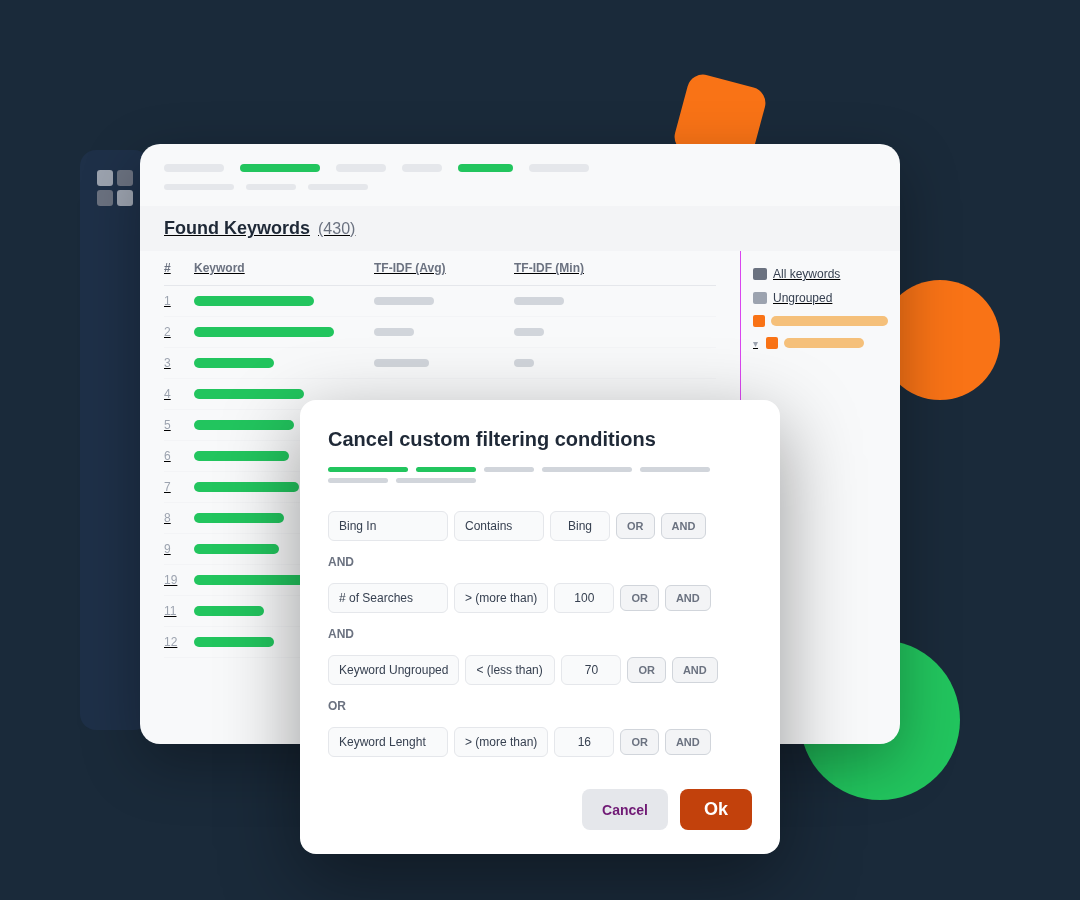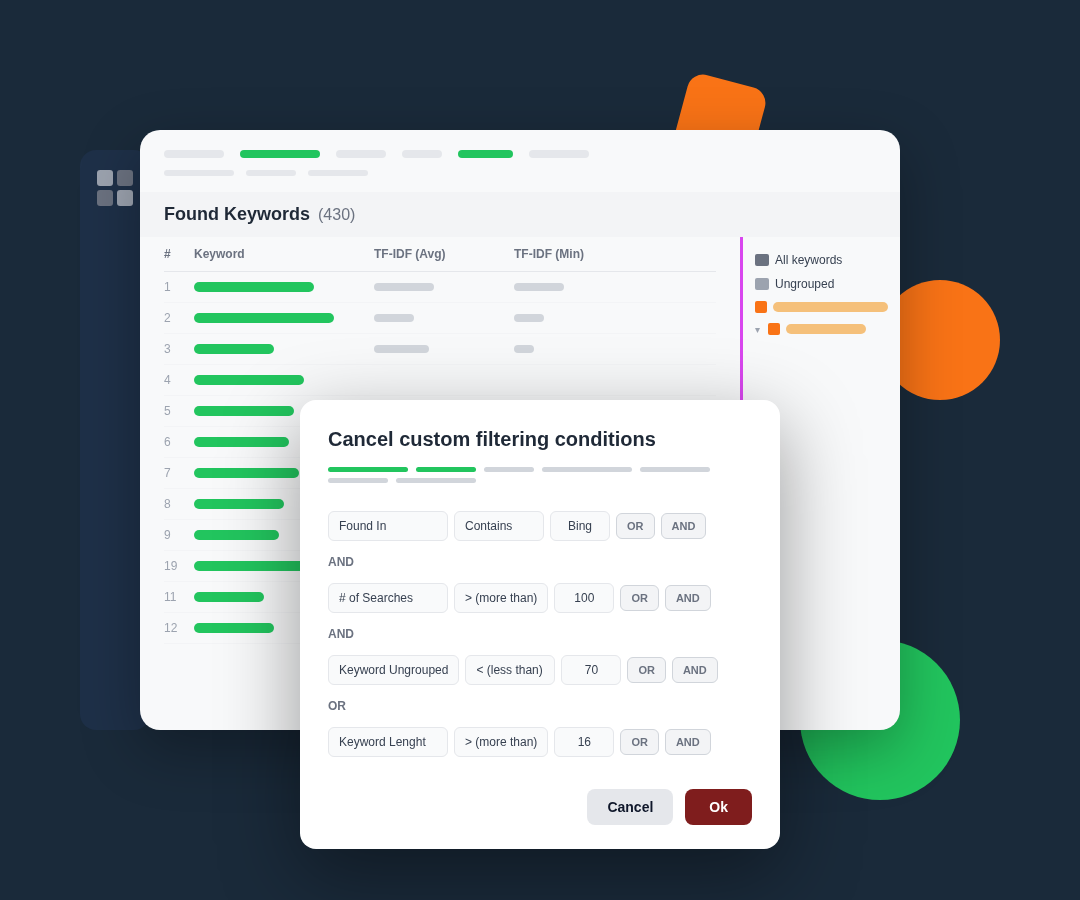--- a/index.html
+++ b/index.html
@@ -72,28 +72,29 @@
       border-radius: 3px;
     }
     .logo-tile.active {
       background: #9ca3af;
     }
 
     
     .main-card {
       position: absolute;
       left: 140px;
-      top: 130px;
+      top: 144px;
       width: 760px;
       height: 600px;
       background: #f8f9fa;
       border-radius: 20px;
       z-index: 6;
       overflow: hidden;
       box-shadow: 0 20px 60px rgba(0,0,0,0.3);
+      text-decoration: underline;
     }
 
     
     .top-nav {
       padding: 20px 24px 12px;
       display: flex;
       align-items: center;
       gap: 16px;
     }
     .nav-pill {
@@ -181,21 +182,21 @@
     .tfidf-bar-min {
       height: 8px;
       border-radius: 4px;
       background: #d1d5db;
     }
 
     
     .side-legend {
       width: 160px;
       padding: 16px 12px;
-      border-left: 3px solid #d946ef;
+      border-left: 1px solid #d946ef;
     }
     .legend-item {
       display: flex;
       align-items: center;
       gap: 6px;
       margin-bottom: 10px;
       font-size: 12px;
       color: #374151;
     }
 
@@ -307,29 +308,29 @@
       gap: 12px;
       margin-top: 24px;
     }
     .btn-cancel {
       background: #e5e7eb;
       border: none;
       border-radius: 8px;
       padding: 10px 20px;
       font-size: 14px;
       font-weight: 600;
-      color: #0f172a;
+      color: #701a75;
       cursor: pointer;
     }
     .btn-ok {
-      background: #7f1d1d;
+      background: #c2410c;
       border: none;
       border-radius: 8px;
       padding: 10px 24px;
-      font-size: 14px;
+      font-size: 18px;
       font-weight: 700;
       color: #ffffff;
       cursor: pointer;
     }
   </style>
 </head>
 <body>
 
 <div class="bg-circle bg-circle-orange-top"></div>
 <div class="bg-circle bg-circle-orange-right" style="border-radius:50%"></div>
@@ -523,21 +524,21 @@
     <div class="modal-sub-pill" style="width:70px;background:#d1d5db"></div>
   </div>
   <div class="modal-subtitle-bars2">
     <div class="modal-sub-pill" style="width:60px;background:#d1d5db"></div>
     <div class="modal-sub-pill" style="width:80px;background:#d1d5db"></div>
   </div>
 
   <div class="filter-section">
 
     <div class="filter-row">
-      <div class="filter-field">Found In</div>
+      <div class="filter-field">Bing In</div>
       <div class="filter-operator">Contains</div>
       <div class="filter-value">Bing</div>
       <button class="btn-or">OR</button>
       <button class="btn-and">AND</button>
     </div>
 
     <div class="filter-row" style="padding:2px 0">
       <span class="logic-label">AND</span>
     </div>
 

